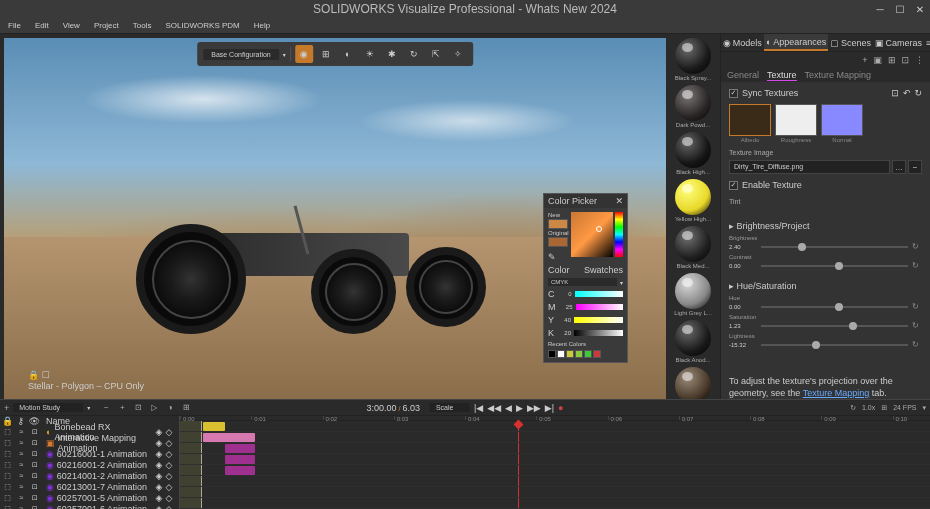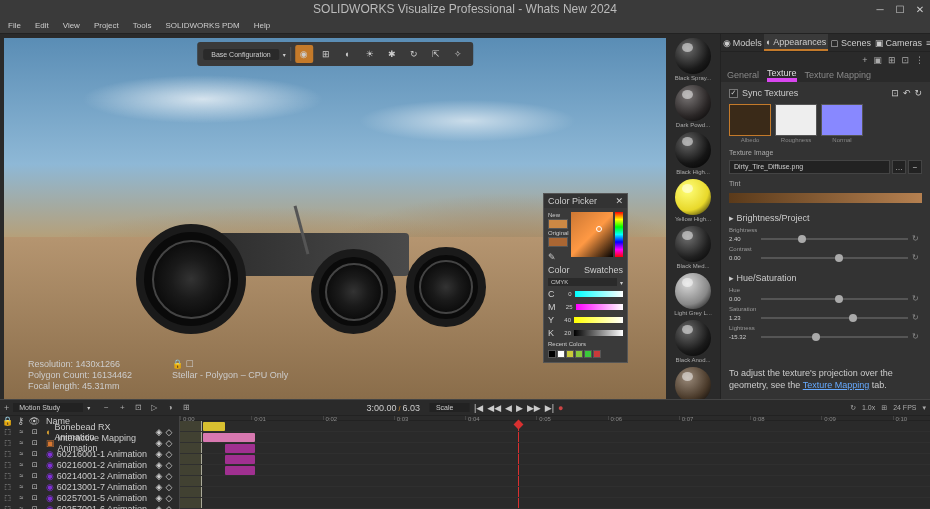--- a/index.html
+++ b/index.html
@@ -59,21 +59,21 @@
 .mat-sphere::after{content:"";position:absolute;top:15%;left:20%;width:30%;height:25%;border-radius:50%;background:rgba(255,255,255,0.5)}
 .mat-label{font-size:6px;color:#aaa;text-align:center;white-space:nowrap;overflow:hidden;width:100%}
 .right-panel{width:210px;background:#333;display:flex;flex-direction:column;border-left:1px solid #222}
 .rp-tabs{height:18px;display:flex;background:#2a2a2a;border-bottom:1px solid #222}
 .rp-tab{flex:1;display:flex;align-items:center;justify-content:center;gap:2px;font-size:7px;padding:0 2px}
 .rp-tab.active{background:#3a3a3a;border-bottom:2px solid #c47a2a}
 .rp-toolbar{height:16px;display:flex;justify-content:flex-end;align-items:center;gap:6px;padding:0 6px;background:#2a2a2a}
 .rp-toolbar span{font-size:9px;color:#aaa}
 .rp-subtabs{height:14px;display:flex;gap:8px;padding:0 6px;background:#2a2a2a;align-items:center;font-size:7px}
 .rp-subtab{color:#888}
-.rp-subtab.active{color:#ddd;border-bottom:4px solid #d946ef}
+.rp-subtab.active{color:#ddd;border-bottom:1px solid #d946ef}
 .rp-content{flex:1;overflow-y:auto;padding:4px 8px;display:flex;flex-direction:column;gap:4px}
 .rp-sync{display:flex;align-items:center;gap:4px;font-size:7px;padding:2px 0}
 .rp-checkbox{width:9px;height:9px;border:1px solid #777;background:#2a2a2a;display:flex;align-items:center;justify-content:center;font-size:7px}
 .rp-maps{display:flex;gap:4px}
 .rp-map{width:42px;display:flex;flex-direction:column;align-items:center;gap:1px}
 .rp-map-img{width:42px;height:32px;border:1px solid #555}
 .rp-map-label{font-size:6px;color:#888}
 .rp-map.active .rp-map-img{border-color:#c47a2a}
 .rp-field-label{font-size:7px;color:#aaa;margin-top:2px}
 .rp-field{display:flex;gap:2px}
@@ -170,25 +170,20 @@
         <div class="config-icon">◐</div>
         <div class="config-icon">☀</div>
         <div class="config-icon">✱</div>
         <div class="config-icon">↻</div>
         <div class="config-icon">⇱</div>
         <div class="config-icon">✧</div>
       </div>
 
       <div class="status-bar">
         <div class="status-group">
-          <span>Resolution: 1430x1266</span>
-          <span>Polygon Count: 16134462</span>
-          <span>Focal length: 45.31mm</span>
-        </div>
-        <div class="status-group">
           <span>🔒 ☐</span>
           <span>Stellar - Polygon – CPU Only</span>
         </div>
       </div>
 
       <div class="color-picker">
         <div class="cp-header">
           <span>Color Picker</span>
           <span class="cp-close">✕</span>
         </div>
@@ -338,20 +333,24 @@
         <div class="rp-map">
             <div class="rp-map-img" style="background:#8888ff"></div>
             <span class="rp-map-label">Normal</span>
           </div>
       </div>
       <div class="rp-field-label">Texture Image</div>
       <div class="rp-field">
         <div class="rp-input">Dirty_Tire_Diffuse.png</div>
         <div class="rp-btn">…</div>
         <div class="rp-btn">−</div>
+      </div>
+      <div class="rp-sync">
+        <div class="rp-checkbox">✓</div>
+        <span>Enable Texture</span>
       </div>
       <div class="rp-field-label">Tint</div>
       <div class="rp-tint-bar"></div>
 
       <div class="rp-section">
         <div class="rp-section-header">
             <span>▸</span>
             <span>Brightness/Project</span>
           </div>
         <div class="rp-param">

